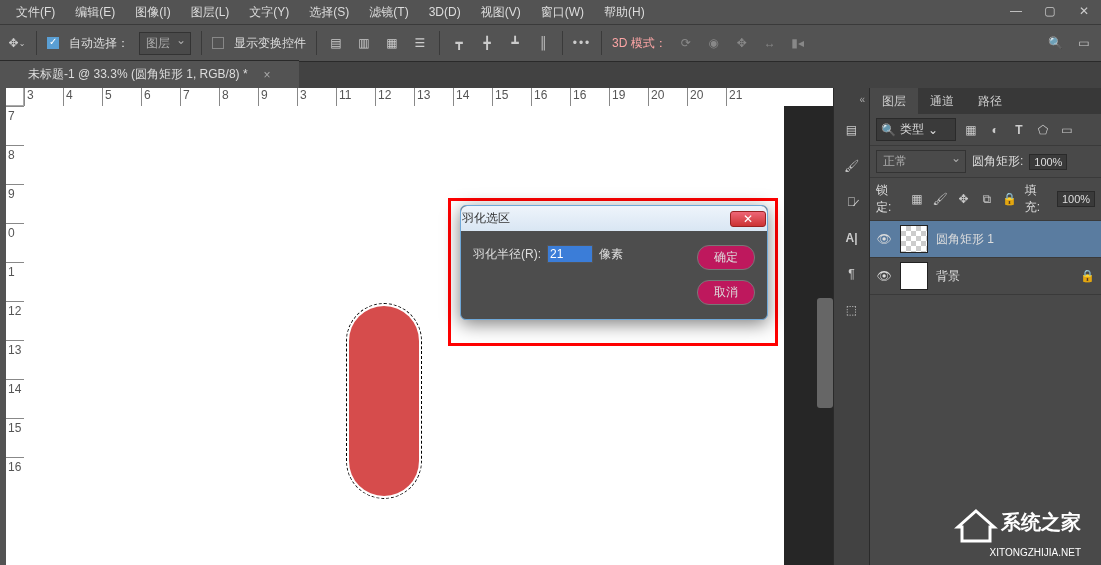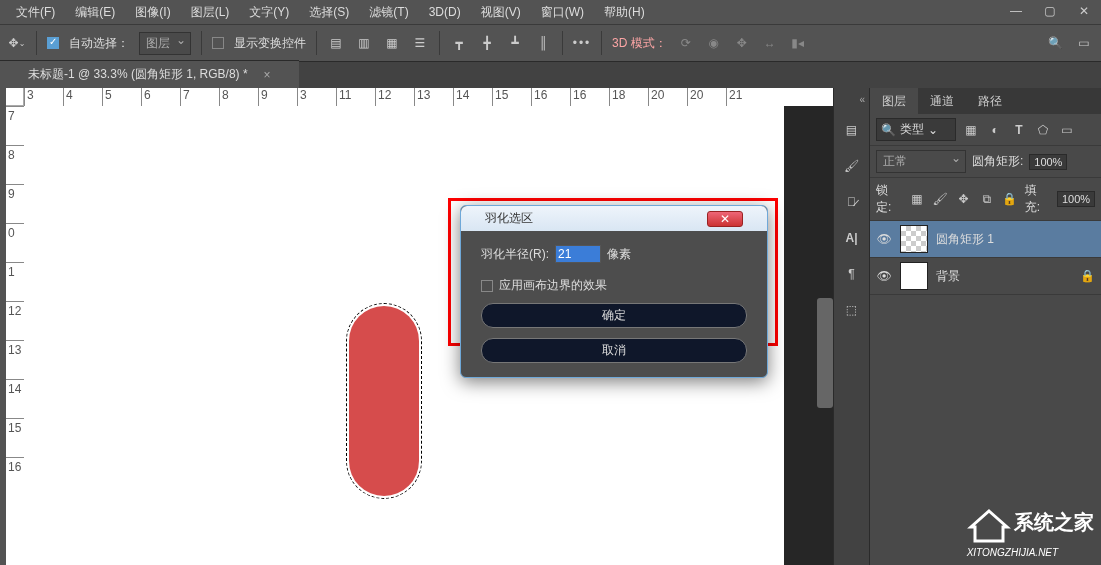--- a/index.html
+++ b/index.html
@@ -44,32 +44,32 @@
 .panelinput { background: #3a3a3a; border: 1px solid #2a2a2a; padding: 1px 2px; width: 38px; color: #ddd; text-align: center; font-size: 11px; }
 .layerlist { flex: 1; }
 .layer { display: flex; align-items: center; padding: 4px 6px; gap: 8px; border-bottom: 1px solid #3a3a3a; }
 .layer .eye { width: 16px; text-align: center; }
 .layer .thumb { width: 28px; height: 28px; border: 1px solid #222; background: #fff; }
 .layer .thumb.checker { background: repeating-conic-gradient(#ccc 0 25%, #fff 0 50%) 0 0/10px 10px; }
 .layer.active { background: #5a7ca0; }
 .layer .lock { margin-left: auto; color: #ccc; }
 .dialog-highlight { position: absolute; left: 448px; top: 198px; width: 330px; height: 148px; border: 3px solid #ff0000; pointer-events: none; z-index: 99; }
 .dialog { position: absolute; left: 460px; top: 205px; width: 308px; background: #4d4d4d; border: 1px solid #6fa8d8; border-radius: 6px; box-shadow: 0 4px 18px rgba(0,0,0,0.5); z-index: 100; }
-.dialog-title { background: linear-gradient(#eef4fb, #d9e6f3); color: #333; padding: 4px 24px; display: flex; align-items: center; border-radius: 6px 6px 0 0; }
+.dialog-title { background: linear-gradient(#eef4fb, #d9e6f3); color: #333; padding: 4px 1px; display: flex; align-items: center; border-radius: 6px 6px 0 0; }
 .dialog-title .close { margin-left: auto; background: linear-gradient(#e67,  #c33); color: #fff; padding: 0 12px; border-radius: 3px; border: 1px solid #922; }
-.dialog-body { padding: 14px 20px; display: flex; gap: 9px; flex-direction: column; }
+.dialog-body { padding: 14px 12px; display: flex; gap: 9px; }
 .dialog-fields { flex: 1; display: flex; flex-direction: column; gap: 14px; color: #ddd; }
 .dialog-fields .row { display: flex; align-items: center; gap: 6px; }
 .dialog-fields input[type=text] { width: 46px; background: #fff; border: 1px solid #555; color: #000; padding: 1px 2px; }
 .dialog-fields input[type=text].sel { background: #3b7dd8; color: #fff; }
 .dialog-btns { display: flex; flex-direction: column; gap: 10px; }
-.dialog-btns button { background: #0f172a; border: 1px solid #777; border-radius: 12px; color: #ddd; padding: 3px 16px; font-family: Liberation Mono, monospace; }
-.watermark { position: absolute; right: 7px; bottom: 6px; text-align: left; z-index: 200; }
+.dialog-btns button { background: #be185d; border: 1px solid #777; border-radius: 12px; color: #ddd; padding: 3px 16px; font-family: Liberation Mono, monospace; }
+.watermark { position: absolute; right: 20px; bottom: 6px; text-align: right; z-index: 200; }
 .watermark .t1 { font-size: 20px; font-weight: bold; color: #fff; }
-.watermark .t2 { font-size: 10px; color: #fff; font-style: italic; }
+.watermark .t2 { font-size: 10px; color: #fff; }
 .watermark svg { vertical-align: middle; }
 .scrolldark { position: absolute; right: 0; top: 210px; width: 16px; height: 110px; background: #666; border-radius: 3px; }
 </style>
 </head>
 <body>
 
 <div class="menubar">
   <span>文件(F)</span>
   <span>编辑(E)</span>
   <span>图像(I)</span>
@@ -142,21 +142,21 @@
         <div>8</div>
         <div>9</div>
         <div>3</div>
         <div>11</div>
         <div>12</div>
         <div>13</div>
         <div>14</div>
         <div>15</div>
         <div>16</div>
         <div>16</div>
-        <div>18</div>
+        <div>19</div>
         <div>20</div>
         <div>20</div>
         <div>21</div>
     </div>
     <div class="ruler-v">
       <div>7</div>
         <div>8</div>
         <div>9</div>
         <div>0</div>
         <div>1</div>
@@ -238,24 +238,20 @@
     <span>羽化选区</span>
     <span class="close">✕</span>
   </div>
   <div class="dialog-body">
     <div class="dialog-fields">
       <div class="row">
         <span>羽化半径(R):</span>
         <input type="text" class="sel" value="21" style="">
         <span>像素</span>
       </div>
-      <div class="row">
-        <span class="checkbox"></span>
-        <span>应用画布边界的效果</span>
-      </div>
     </div>
     <div class="dialog-btns">
       <button>确定</button>
       <button>取消</button>
     </div>
   </div>
 </div>
 
 <div class="watermark">
   <svg width="44" height="38">

